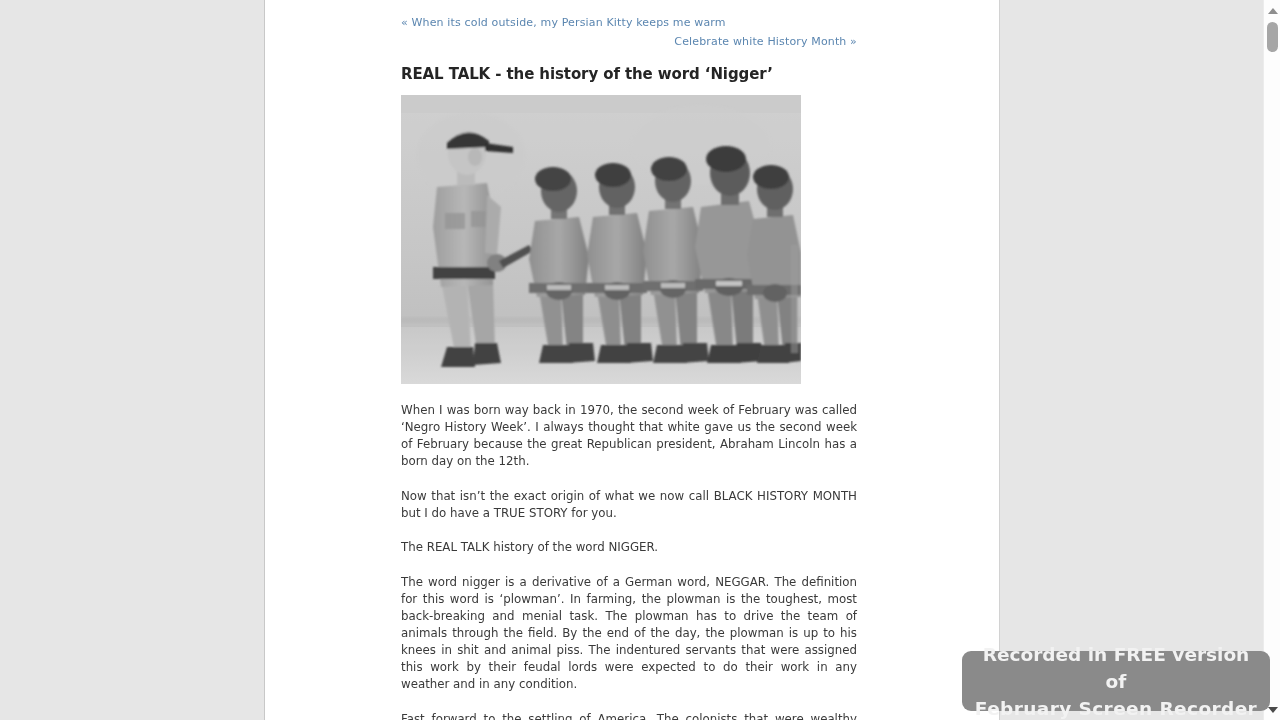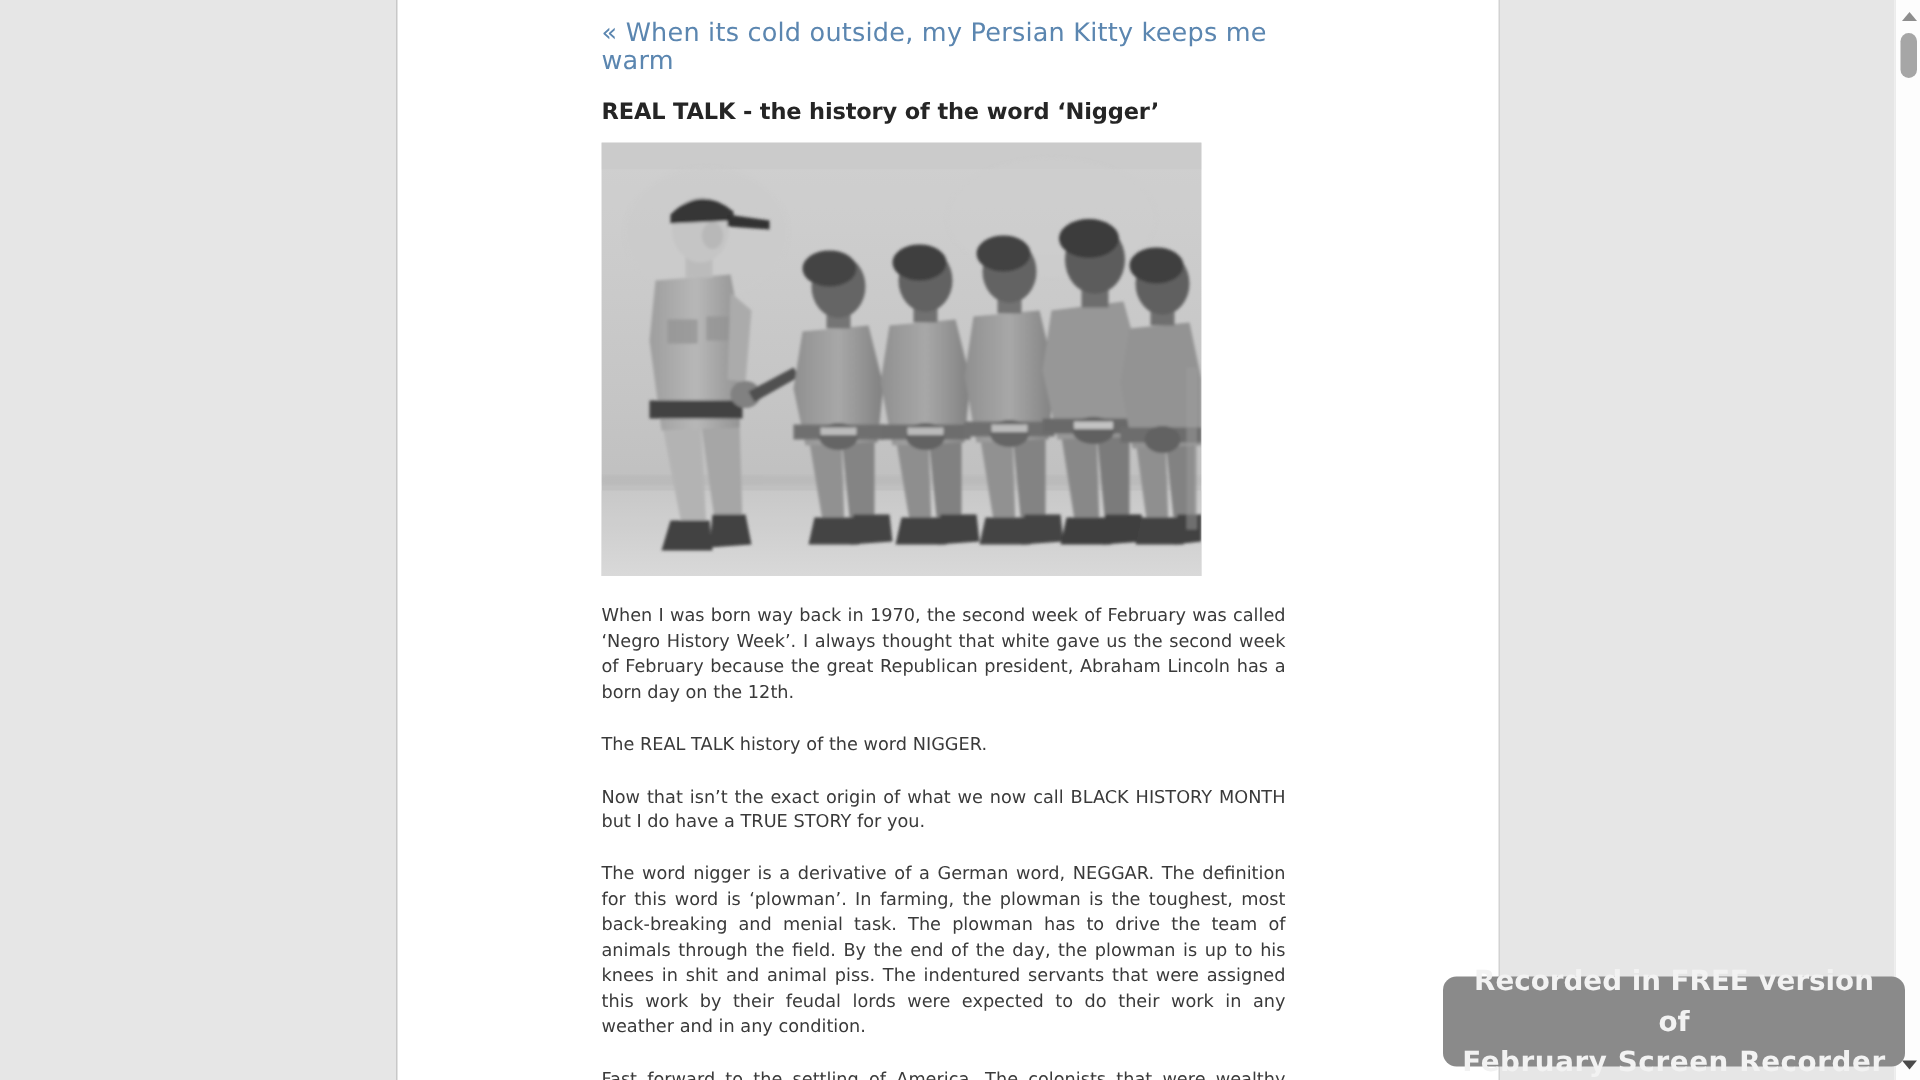--- a/index.html
+++ b/index.html
@@ -36,21 +36,21 @@
   #content {
     position: absolute;
     left: 136px;
     top: 0;
     width: 456px;
   }
 
   
   .post-nav {
     padding-top: 13px;
-    font-size: 17px;
+    font-size: 11px;
     line-height: 19px;
     color: #5b86b0;
   }
   .nav-prev { text-align: left; display: block; }
   .nav-next { text-align: right; display: block; }
   .nav-link {
     color: #5b86b0;
     text-decoration: none;
     letter-spacing: 0.15px;
   }
@@ -155,20 +155,21 @@
 </head>
 <body>
 
 <div id="viewport">
 
   <div id="page-column">
     <div id="content">
 
       <div class="post-nav">
         <a class="nav-link nav-prev" href="#">« When its cold outside, my Persian Kitty keeps me warm</a>
+        <a class="nav-link nav-next" href="#">Celebrate white History Month »</a>
       </div>
 
       <h1 class="post-title">REAL TALK - the history of the word ‘Nigger’</h1>
 
       <div class="photo-wrap">
         <svg width="400" height="289" viewBox="0 0 400 289" role="img">
           <defs>
             <linearGradient id="wallGrad" x1="0" y1="0" x2="0" y2="1">
               <stop offset="0%" stop-color="#cfcfcf"></stop>
               <stop offset="55%" stop-color="#c4c4c4"></stop>
@@ -303,22 +304,22 @@
 
             <rect x="390" y="150" width="7" height="108" fill="#9a9a9a" opacity="0.5"></rect>
           </g>
 
           <rect x="0" y="0" width="400" height="289" fill="#ffffff" opacity="0.04"></rect>
         </svg>
       </div>
 
       <div class="post-body">
         <p>When I was born way back in 1970, the second week of February was called ‘Negro History Week’. I always thought that white gave us the second week of February because the great Republican president, Abraham Lincoln has a born day on the 12th.</p>
+        <p>Now that isn’t the exact origin of what we now call BLACK HISTORY MONTH but I do have a TRUE STORY for you.</p>
         <p>The REAL TALK history of the word NIGGER.</p>
-        <p>Now that isn’t the exact origin of what we now call BLACK HISTORY MONTH but I do have a TRUE STORY for you.</p>
         <p>The word nigger is a derivative of a German word, NEGGAR. The definition for this word is ‘plowman’. In farming, the plowman is the toughest, most back-breaking and menial task. The plowman has to drive the team of animals through the field. By the end of the day, the plowman is up to his knees in shit and animal piss. The indentured servants that were assigned this work by their feudal lords were expected to do their work in any weather and in any condition.</p>
         <p>Fast forward to the settling of America. The colonists that were wealthy bought tracts of land and they brought their indentured</p>
       </div>
 
     </div>
   </div>
 
   <div id="scrollbar">
     <div class="sb-arrow up">
       <span class="sb-tri up"></span>

